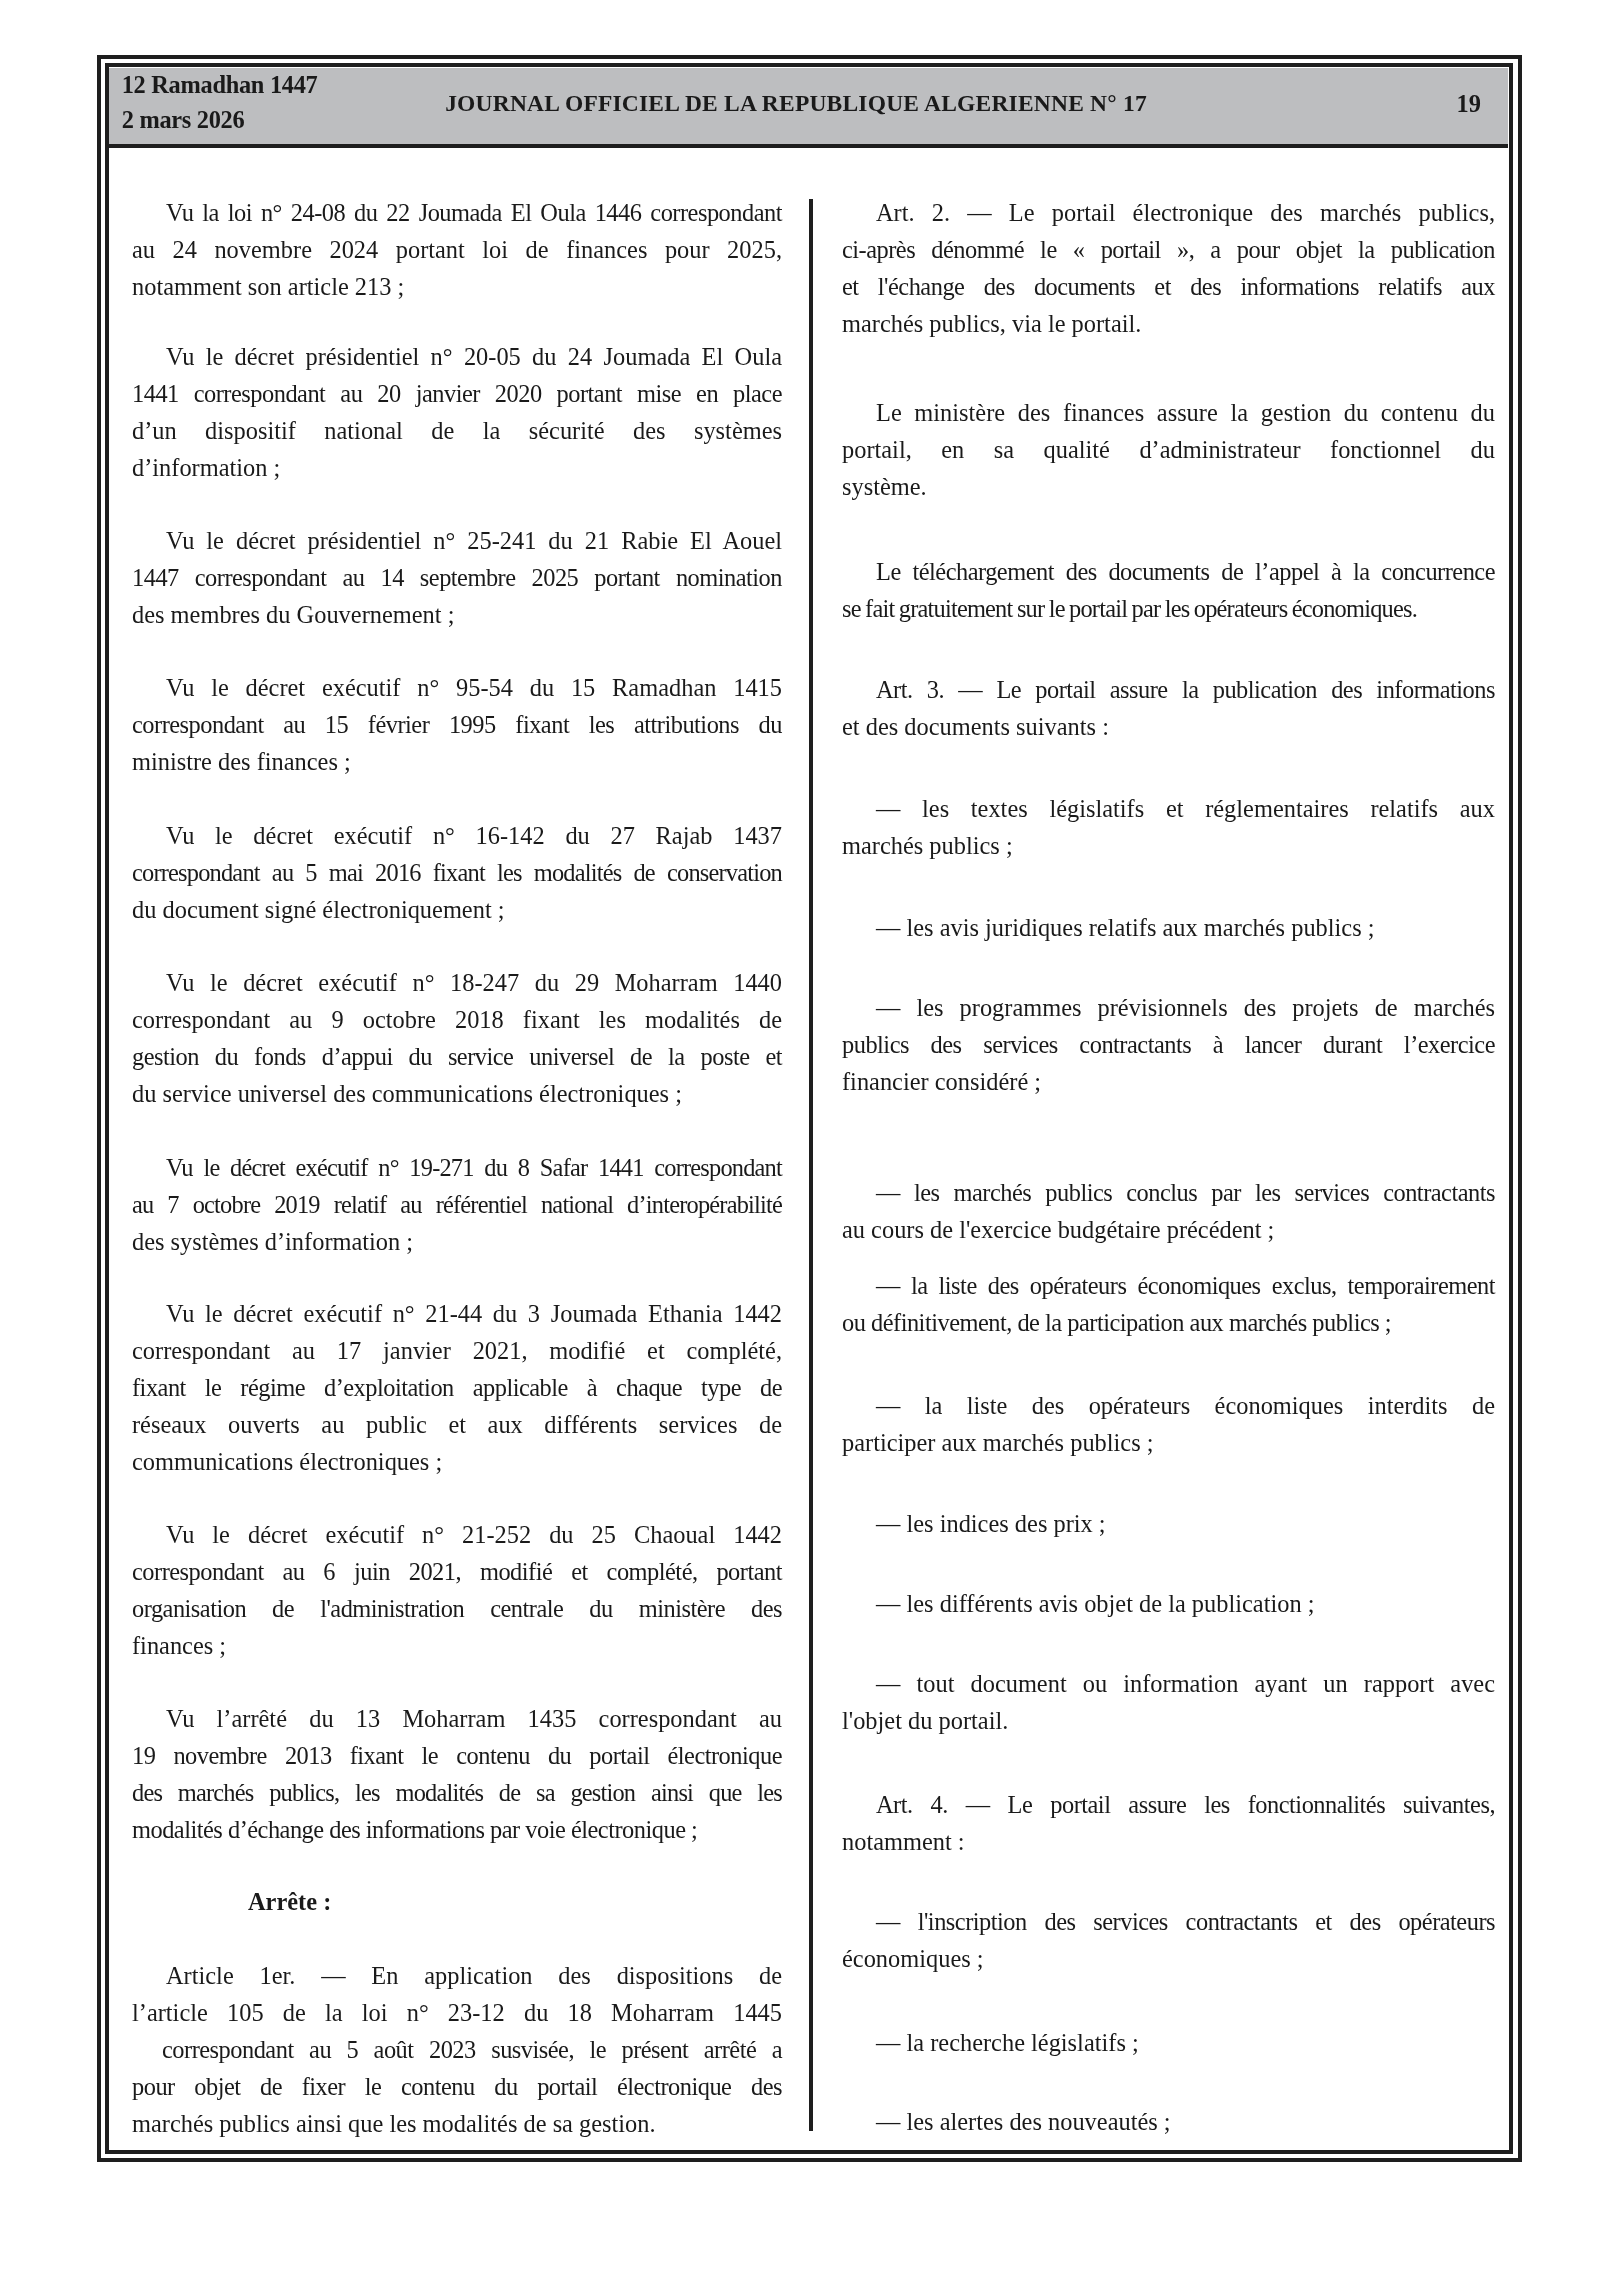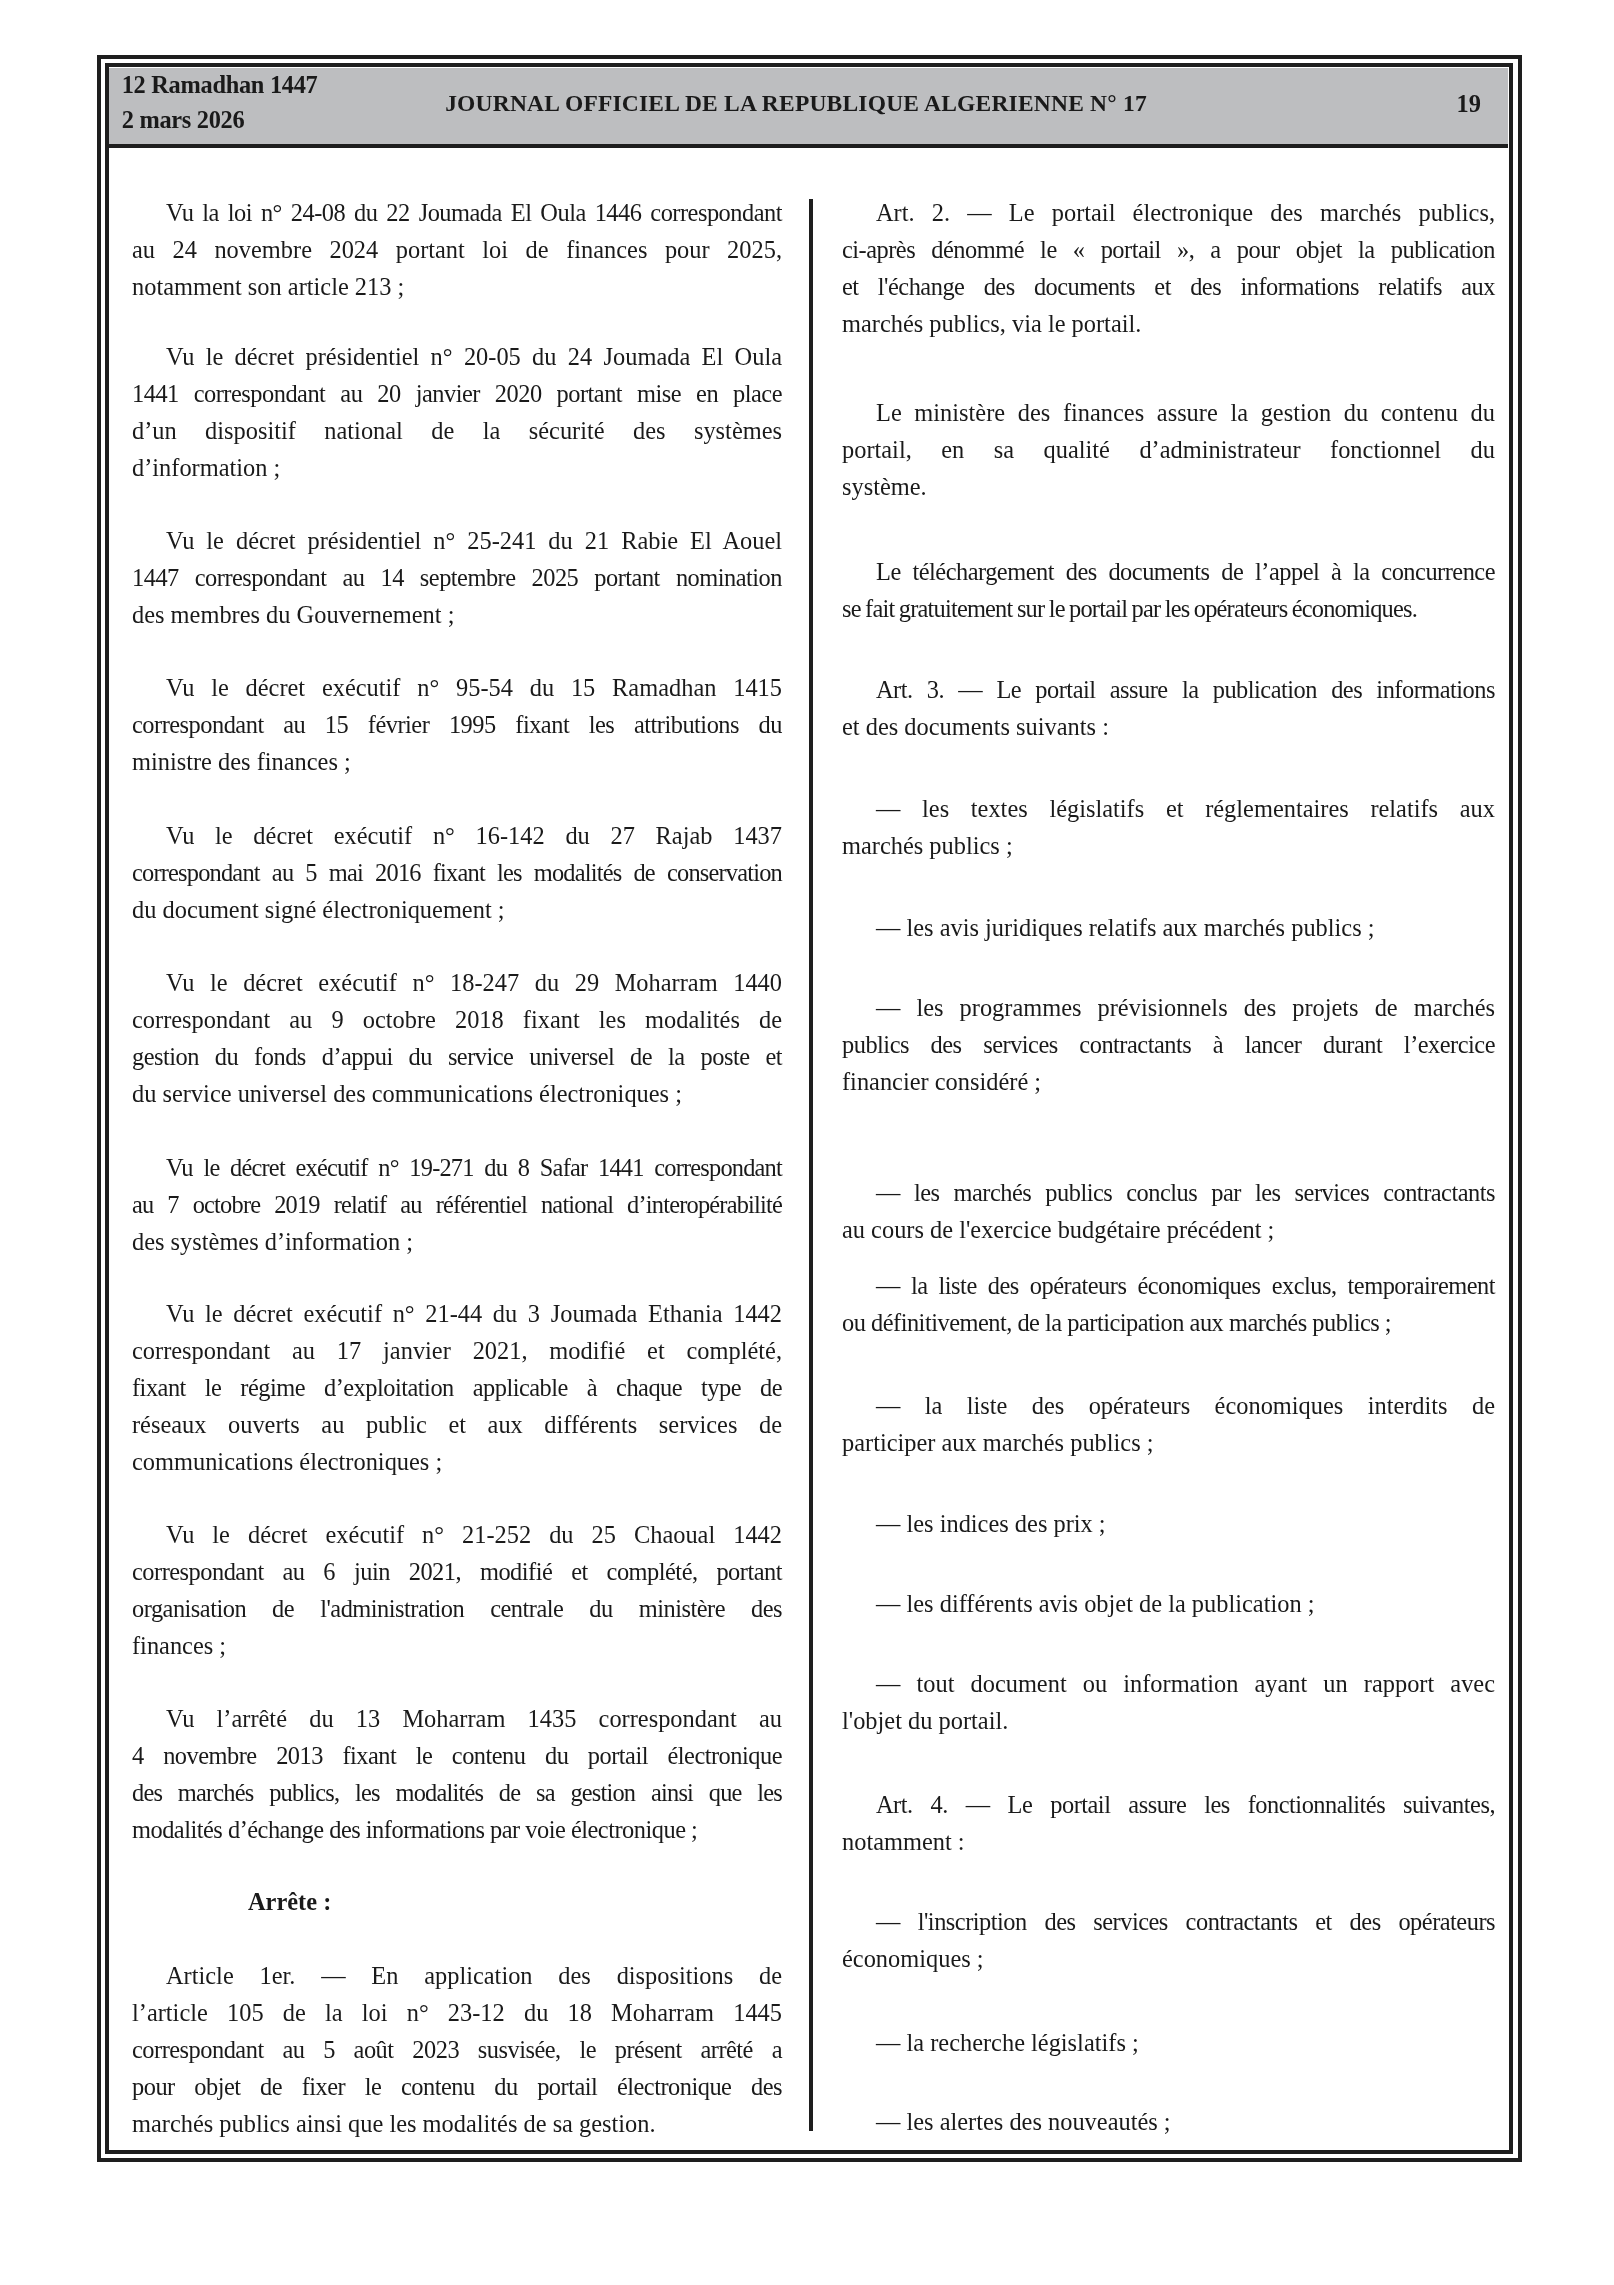--- a/index.html
+++ b/index.html
@@ -171,31 +171,31 @@
       <span class="line last" style="display: block;">communications électroniques ;</span>
     </div>
     <div class="para" style="top: 1516px;">
       <span class="line first" style="display: block;">Vu le décret exécutif n° 21-252 du 25 Chaoual 1442</span>
       <span class="line tight2" style="display: block;">correspondant au 6 juin 2021, modifié et complété, portant</span>
       <span class="line tight2" style="display: block;">organisation de l'administration centrale du ministère des</span>
       <span class="line last" style="display: block;">finances ;</span>
     </div>
     <div class="para" style="top: 1700px;">
       <span class="line first" style="display: block;">Vu l’arrêté du 13 Moharram 1435 correspondant au</span>
-      <span class="line tight2" style="display: block;">4 novembre 2013 fixant le contenu du portail électronique</span>
+      <span class="line tight2" style="display: block;">19 novembre 2013 fixant le contenu du portail électronique</span>
       <span class="line tight" style="display: block;">des marchés publics, les modalités de sa gestion ainsi que les</span>
       <span class="line last tight2" style="display: block;">modalités d’échange des informations par voie électronique ;</span>
     </div>
     <div class="para" style="top: 1883px;">
       <span class="line first last heading-bold" style="display: block;">Arrête :</span>
     </div>
     <div class="para" style="top: 1957px;">
       <span class="line first" style="display: block;">Article 1er. — En application des dispositions de</span>
       <span class="line" style="display: block;">l’article 105 de la loi n° 23-12 du 18 Moharram 1445</span>
-      <span class="line tight2" style="display: block;">correspondant au 5 août 2023 susvisée, le présent arrêté a</span>
+      <span class="line tight2" style="display: block; margin-left: 30px;">correspondant au 5 août 2023 susvisée, le présent arrêté a</span>
       <span class="line tight2" style="display: block;">pour objet de fixer le contenu du portail électronique des</span>
       <span class="line last" style="display: block;">marchés publics ainsi que les modalités de sa gestion.</span>
     </div>
   </div>
 <div class="col right" id="col-right">
     <div class="para" style="top: 194px;">
       <span class="line first" style="display: block;">Art. 2. — Le portail électronique des marchés publics,</span>
       <span class="line tight2" style="display: block;">ci-après dénommé le « portail », a pour objet la publication</span>
       <span class="line tight2" style="display: block;">et l'échange des documents et des informations relatifs aux</span>
       <span class="line last" style="display: block;">marchés publics, via le portail.</span>

